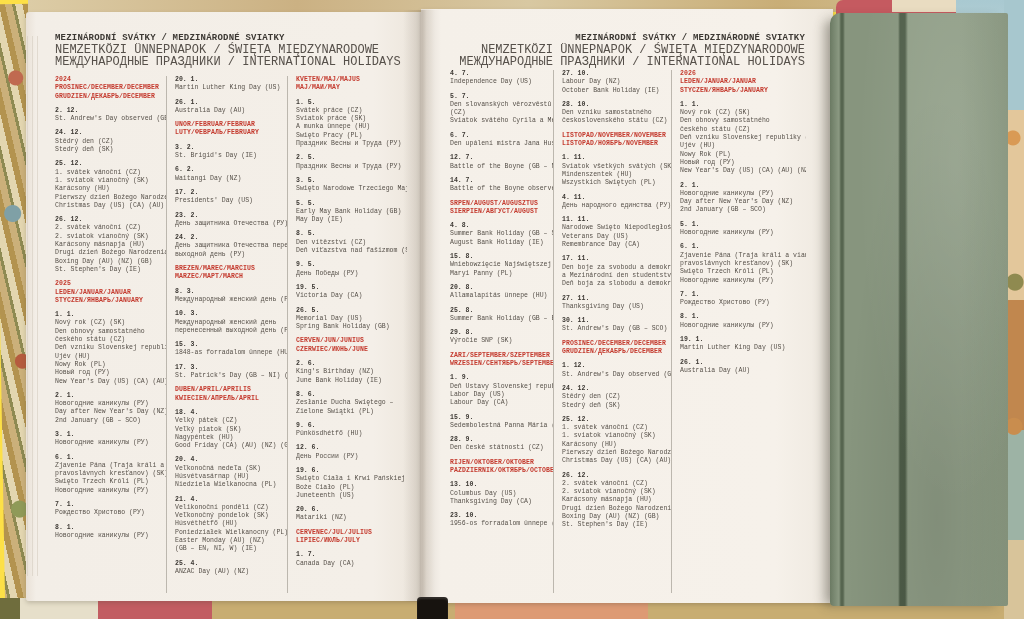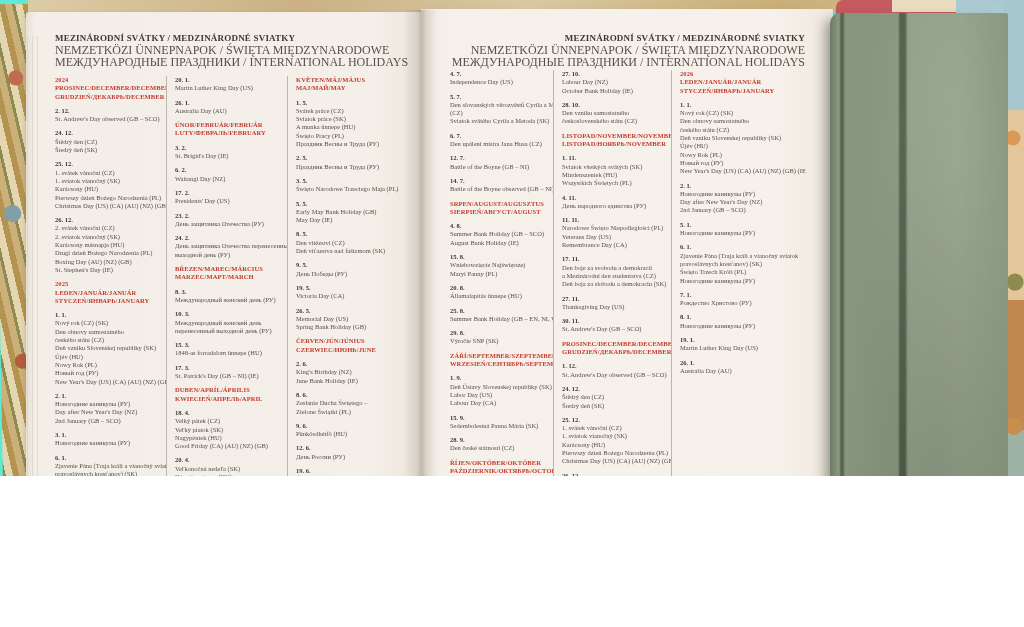--- a/index.html
+++ b/index.html
@@ -1,17 +1,17 @@
 <!DOCTYPE html>
 <html><head>
 <meta charset="utf-8">
 <style>
   html,body{margin:0;padding:0;background:#ffffff;}
-  #canvas{position:relative;width:1024px;height:476px;overflow:hidden;background:#5eead4;
-          font-family:Liberation Serif, serif;}
+  #canvas{position:relative;width:1024px;height:619px;overflow:hidden;background:#fde047;
+          font-family:Liberation Mono, monospace;}
   
   .cover-left{position:absolute;left:0;top:4px;width:36px;height:616px;transform:rotate(-1deg);
     background:
       radial-gradient(circle at 55% 12%, #c06a50 0 7px, transparent 8px),
       radial-gradient(circle at 40% 34%, #7fa0a6 0 8px, transparent 9px),
       radial-gradient(circle at 60% 58%, #b55b3e 0 7px, transparent 8px),
       radial-gradient(circle at 45% 82%, #8f9a58 0 8px, transparent 9px),
       repeating-linear-gradient(78deg, #cbb07a 0 7px, #8e8a52 7px 10px, #e3d6b0 10px 17px, #b3934f 17px 23px);}
   .cover-top{position:absolute;left:28px;top:0;width:962px;height:12px;
     background:linear-gradient(90deg,#dccca6,#cbb183 28%,#d8c8a2 52%,#c9ae77 78%,#d5c59e);}

